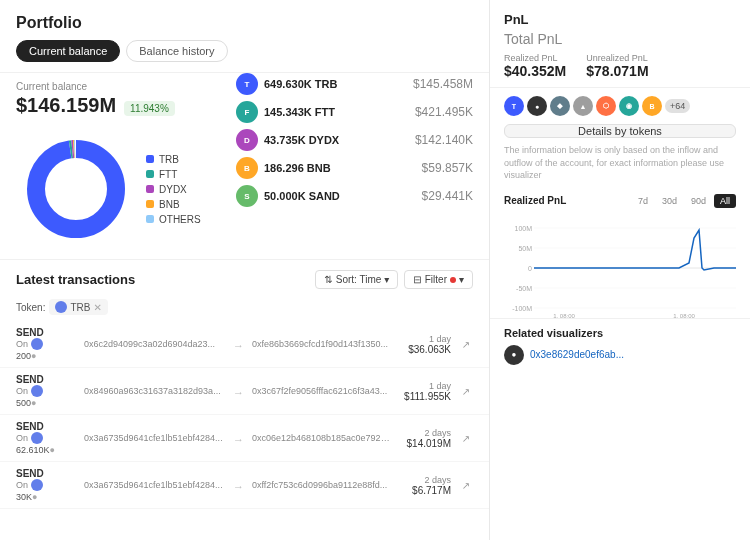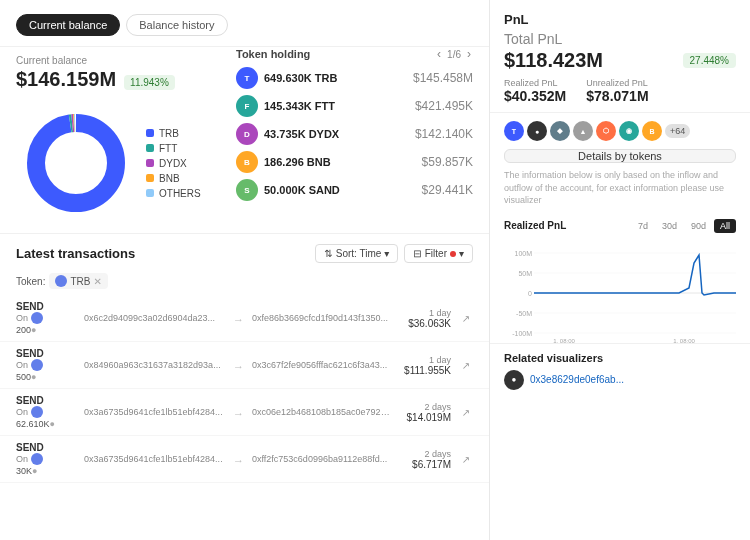--- a/index.html
+++ b/index.html
@@ -474,20 +474,21 @@
     }
   </style>
 </head>
 <body>
 
 <div class="layout">
 
   <div class="left-panel">
 
     <div class="portfolio-header">
+      <div class="portfolio-title">Portfolio</div>
       <div class="tab-row">
         <button class="tab-btn active">Current balance</button>
         <button class="tab-btn">Balance history</button>
       </div>
     </div>
 
     <div class="middle-section">
 
       <div style="display:flex; flex-direction:column; padding: 8px 8px 4px 16px; width:220px; flex-shrink:0;">
         <div class="balance-label">Current balance</div>
@@ -530,28 +531,20 @@
             </div>
             <div class="legend-item">
               <div class="legend-dot" style="background:#90caf9;"></div>
               <span>OTHERS</span>
             </div>
           </div>
         </div>
       </div>
 
       <div class="token-holding">
-        <div class="token-holding-header">
-          <span class="token-holding-title">Token holding</span>
-          <div class="nav-controls">
-            <button class="nav-btn">‹</button>
-            <span>1/6</span>
-            <button class="nav-btn">›</button>
-          </div>
-        </div>
 
         <div class="token-row">
           <div class="token-icon" style="background:#3d5afe;">T</div>
           <span class="token-name">649.630K TRB</span>
           <span class="token-usd">$145.458M</span>
         </div>
         <div class="token-row">
           <div class="token-icon" style="background:#26a69a;">F</div>
           <span class="token-name">145.343K FTT</span>
           <span class="token-usd">$421.495K</span>
@@ -701,24 +694,20 @@
           <div class="txn-export">↗</div>
         </div>
       </div>
     </div>
   </div>
 
   <div class="right-panel">
     <div class="pnl-header">
       <div class="pnl-title">PnL</div>
       <div style="font-size:14px; color:#888; margin-bottom:2px;">Total PnL</div>
-      <div class="pnl-total-row">
-        <div class="pnl-total-amount">$118.423M</div>
-        <span class="pnl-badge">27.448%</span>
-      </div>
       <div class="pnl-sub-row">
         <div class="pnl-sub">
           <span class="pnl-sub-label">Realized PnL</span>
           <span class="pnl-sub-amount">$40.352M</span>
         </div>
         <div class="pnl-sub">
           <span class="pnl-sub-label">Unrealized PnL</span>
           <span class="pnl-sub-amount">$78.071M</span>
         </div>
       </div>

